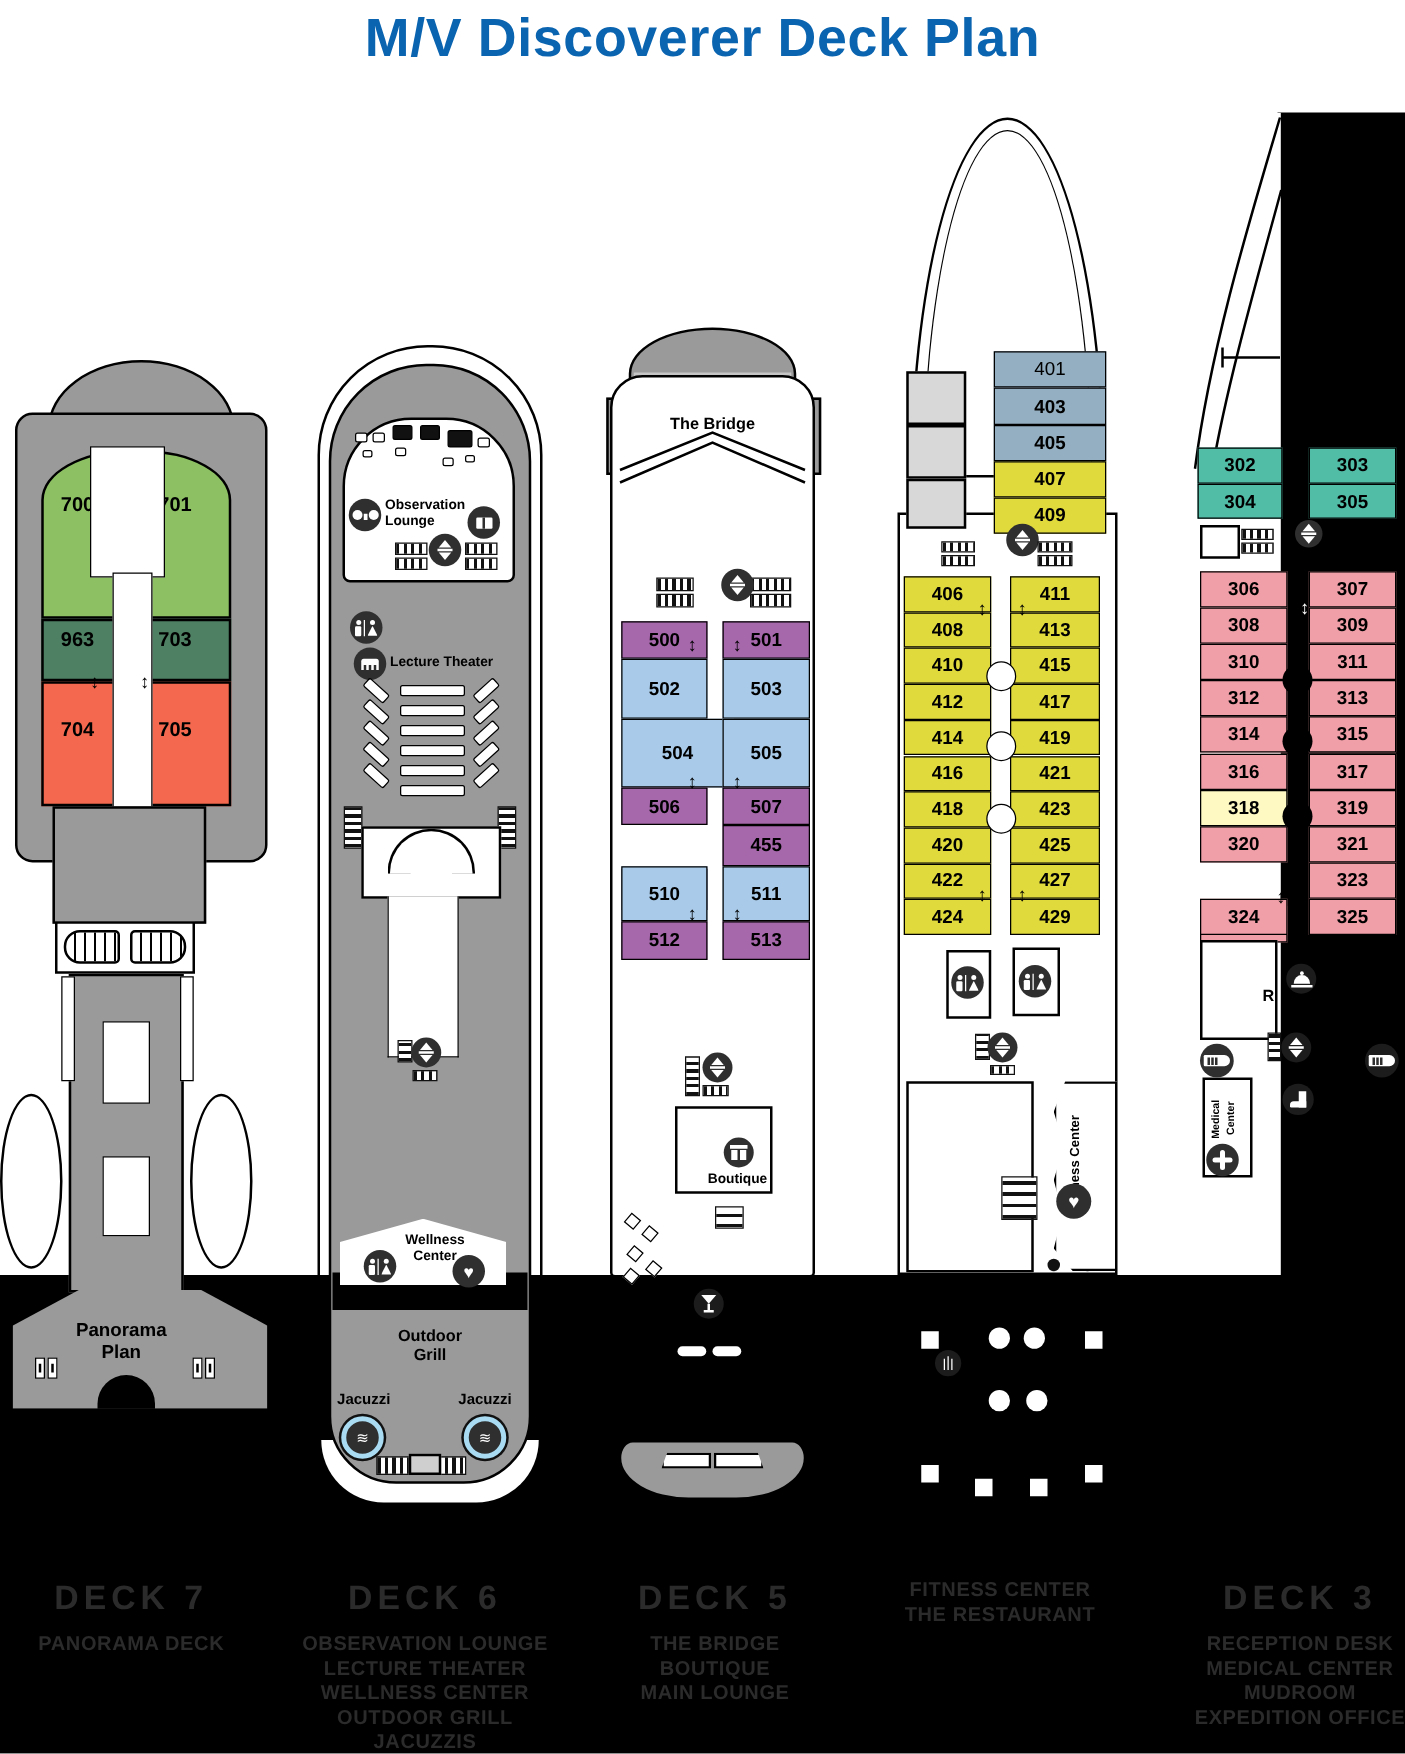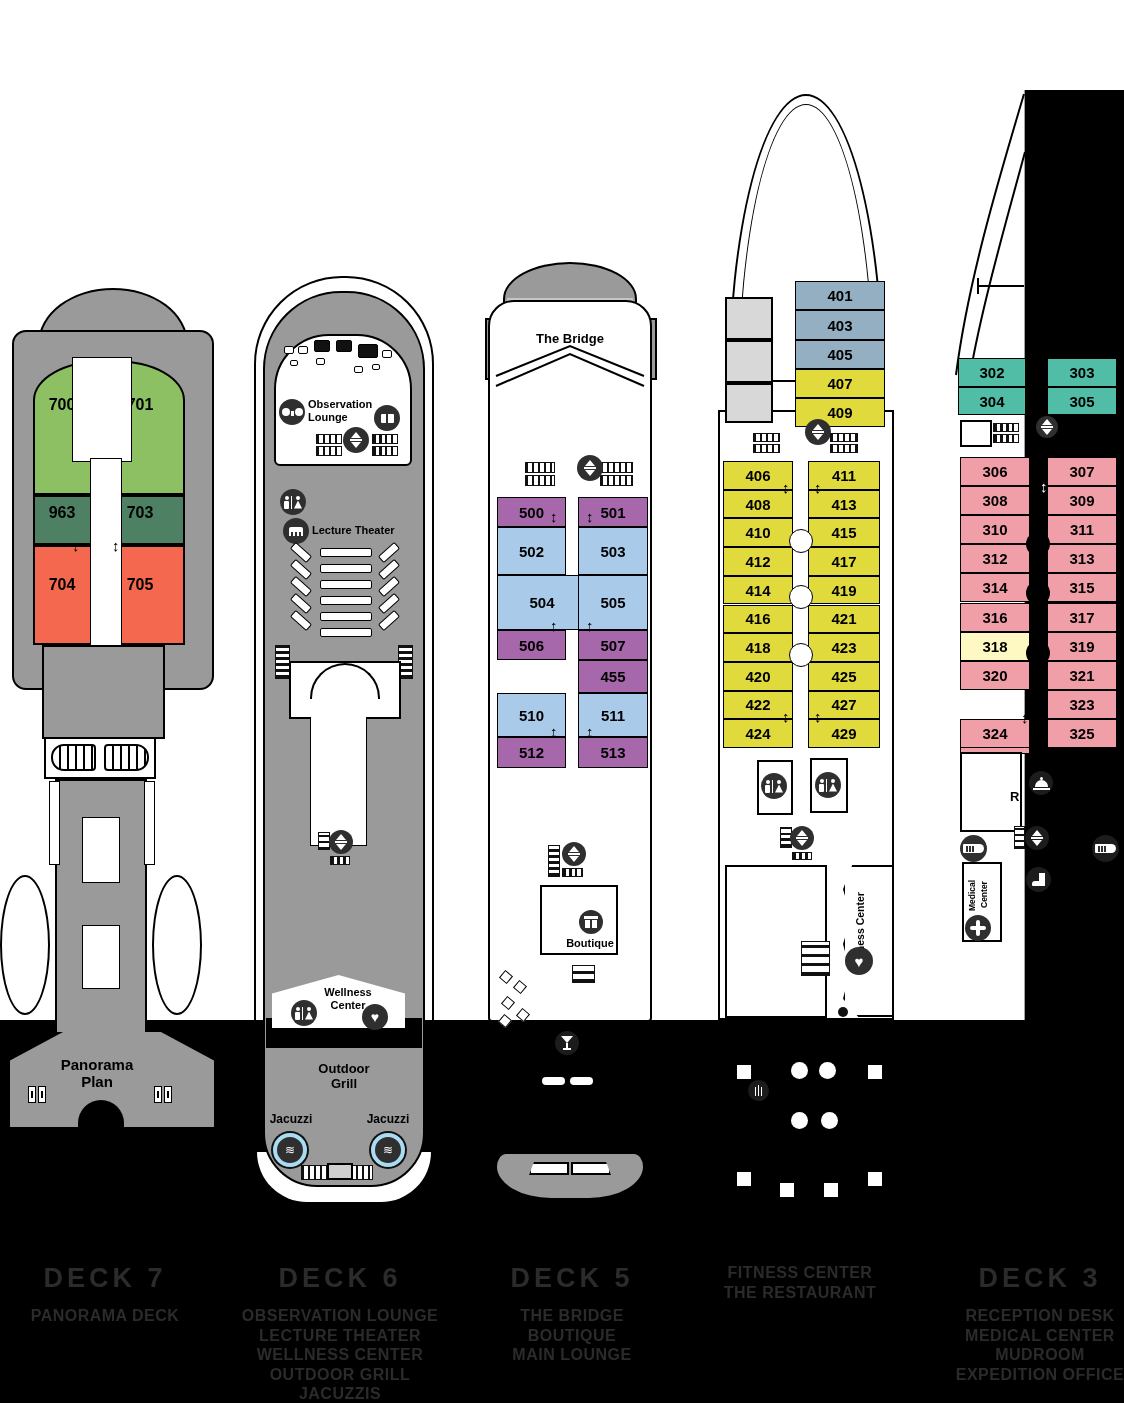--- a/index.html
+++ b/index.html
@@ -14,20 +14,22 @@
   .lbl{position:absolute;font-weight:bold;color:#000;text-align:center;line-height:1.15}
   .arrow{position:absolute;font-weight:bold;color:#000;font-size:15px;line-height:1}
   .vtext{writing-mode:vertical-rl;transform:rotate(180deg);font-weight:bold;text-align:center}
   .gray{background:#9a9a9a;border:2px solid #000;box-sizing:border-box}
 </style>
 </head>
 <body>
 
 <div id="canvas">
 
+  <div class="abs" style="left:0;top:0;width:1124px;height:62px;display:flex;align-items:center;justify-content:center;
+              font-size:43px;font-weight:bold;color:#0a64b0;letter-spacing:.5px">M/V Discoverer Deck Plan</div>
 
   <div class="abs" style="left:1022px;top:90px;width:102px;height:930px;background:#000"></div>
   <div class="abs" style="left:0;top:1020px;width:1124px;height:383px;background:#000"></div>
 
   <div id="ship7" class="abs" style="left:8px;top:288px;width:210px;height:970px">
     <div class="abs gray" style="left:30px;top:0;width:150px;height:82px;border-radius:50% 50% 10% 10% / 68% 68% 8% 8%"></div>
     <div class="abs gray" style="left:4px;top:42px;width:202px;height:360px;border-radius:14px"></div>
     <div id="d7bands" class="abs" style="left:0;top:0;width:210px;height:460px">
         <div style="position: absolute; left: 25px; top: 72px; width: 152px; height: 135px; background: rgb(140, 192, 99); border: 2px solid rgb(0, 0, 0); box-sizing: border-box; border-radius: 70px 70px 0px 0px / 40px 40px 0px 0px;"></div>
         <div style="position: absolute; left: 28px; top: 108px; width: 52px; text-align: center; font-weight: bold; font-size: 16px;">700</div>
@@ -299,21 +301,21 @@
 
   <div id="ship4" class="abs" style="left:716px;top:92px;width:180px;height:1110px">
     <div class="abs" style="left:12px;top:2px;width:156px;height:360px;background:#fff;border:2.5px solid #000;box-sizing:border-box;border-radius:50% 50% 2% 2%/83% 83% 1% 1%"></div>
     <div class="abs" style="left:22px;top:12px;width:136px;height:348px;border:1.5px solid #000;box-sizing:border-box;border-radius:50% 50% 2% 2%/83% 83% 1% 1%;border-bottom:none"></div>
     <div class="abs" style="left:15px;top:288px;width:150px;height:38px;background:#fff;border-top:2px solid #000;border-bottom:2px solid #000;box-sizing:border-box"></div>
     <div class="abs" style="left:2px;top:318px;width:176px;height:610px;background:#fff;border:2px solid #000;box-sizing:border-box"></div>
     <div class="abs" style="left:9px;top:205px;width:48px;height:43px;background:#d8d8d8;border:2px solid #000;box-sizing:border-box"></div>
     <div class="abs" style="left:9px;top:248px;width:48px;height:43px;background:#d8d8d8;border:2px solid #000;box-sizing:border-box"></div>
     <div class="abs" style="left:9px;top:291px;width:48px;height:40px;background:#d8d8d8;border:2px solid #000;box-sizing:border-box"></div>
     <div id="d4bow" class="abs" style="left:0;top:0;width:180px;height:340px">
-        <div style="position: absolute; left: 79px; top: 189px; width: 90px; height: 29px; background: rgb(148, 175, 193); border: 1.8px solid rgb(0, 0, 0); box-sizing: border-box; display: flex; align-items: center; justify-content: center; font-weight: bold; font-size: 15px;">401</div>
+        <div style="position: absolute; left: 79px; top: 189px; width: 90px; height: 29px; background: rgb(148, 175, 193); border: 1.8px solid rgb(0, 0, 0); box-sizing: border-box; display: flex; align-items: center; justify-content: center; font-weight: normal; font-size: 15px;">401</div>
         <div style="position: absolute; left: 79px; top: 218px; width: 90px; height: 30px; background: rgb(148, 175, 193); border: 1.8px solid rgb(0, 0, 0); box-sizing: border-box; display: flex; align-items: center; justify-content: center; font-weight: bold; font-size: 15px;">403</div>
         <div style="position: absolute; left: 79px; top: 248px; width: 90px; height: 29px; background: rgb(148, 175, 193); border: 1.8px solid rgb(0, 0, 0); box-sizing: border-box; display: flex; align-items: center; justify-content: center; font-weight: bold; font-size: 15px;">405</div>
         <div style="position: absolute; left: 79px; top: 277px; width: 90px; height: 29px; background: rgb(224, 218, 61); border: 1.8px solid rgb(0, 0, 0); box-sizing: border-box; display: flex; align-items: center; justify-content: center; font-weight: bold; font-size: 15px;">407</div>
         <div style="position: absolute; left: 79px; top: 306px; width: 90px; height: 29px; background: rgb(224, 218, 61); border: 1.8px solid rgb(0, 0, 0); box-sizing: border-box; display: flex; align-items: center; justify-content: center; font-weight: bold; font-size: 15px;">409</div>
       </div>
     <div class="ic elev" style="left:89px;top:327px;width:26px;height:26px">
         <span style="display:flex;flex-direction:column;align-items:center;gap:1.5px">
           <i style="width:0;height:0;border-left:5px solid transparent;border-right:5px solid transparent;border-bottom:6px solid #fff"></i>
           <i style="width:12px;height:1.5px;background:#fff"></i>
           <i style="width:0;height:0;border-left:5px solid transparent;border-right:5px solid transparent;border-top:6px solid #fff"></i>

